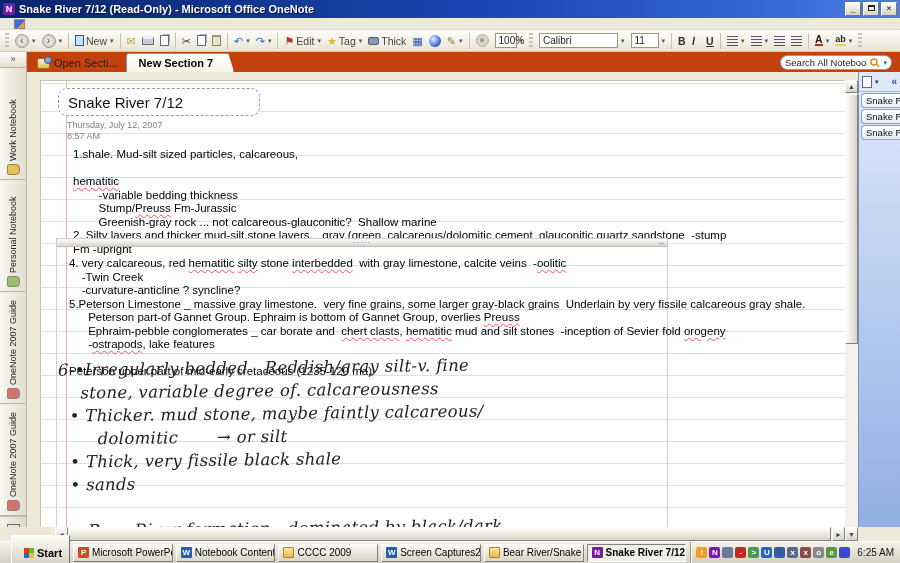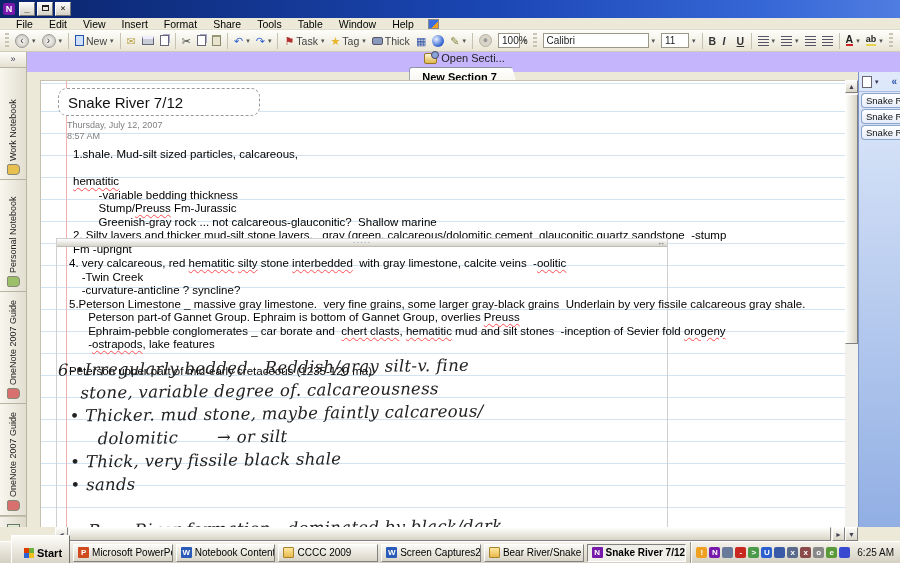--- a/index.html
+++ b/index.html
@@ -52,22 +52,22 @@
     background:repeating-linear-gradient(180deg,#556 0 1px,transparent 1px 3px); }
   .color-a { font-weight:bold; color:#222; border-bottom:2px solid #cc2222; line-height:9px; }
   .hl-ab { font-weight:bold; color:#222; border-bottom:2px solid #e8d44c; line-height:9px; font-size:9px;}
   .star { color:#e8b62c; } .flag { color:#b03030; } .env { color:#b8a24c; } .pen { color:#884; }
   .tablegrid { color:#3355aa; } .globe { width:12px; height:12px; border-radius:50%;
     background:radial-gradient(circle at 35% 35%,#e8f0ff,#2b5fd0 70%,#c83c20); }
   .audio-gray { width:13px; height:13px; border-radius:50%; background:#d8d5c8; border:1px solid #b5b1a0;
     color:#999; text-align:center; line-height:11px; font-size:9px; }
 
   
-  #tabrow { position:absolute; left:27px; top:52px; width:873px; height:20px; background:#c4b5fd;
-    display:flex; align-items:center;flex-direction:column; }
+  #tabrow { position:absolute; left:27px; top:52px; width:873px; height:20px; background:#c2410c;
+    display:flex; align-items:flex-end; }
   .sec-open { display:flex; align-items:center; gap:4px; padding:0 8px 3px 10px; color:#222; font-size:11px; }
   .sec-open-ico { width:13px; height:11px; background:linear-gradient(#fdf6d8,#e0b84c); border:1px solid #997722; border-radius:2px 4px 2px 2px; position:relative;}
   .sec-open-ico::after { content:""; position:absolute; right:-3px; top:-3px; width:6px; height:6px; border-radius:50%; background:#8aa4d8; border:1px solid #446; }
   .sec-tab-active { background:linear-gradient(#ffffff,#f6f4ea); border:1px solid #8a96a8; border-bottom:none;
     padding:3px 20px 3px 12px; font-weight:bold; font-size:11px; border-radius:3px 8px 0 0;
     clip-path:polygon(0 0,calc(100% - 6px) 0,100% 100%,0 100%); }
   #searchbox { margin-left:auto; margin-right:8px; margin-bottom:2px; width:112px; height:15px;
     background:#fff; border:1px solid #7f9db9; border-radius:8px; display:flex; align-items:center;
     padding:0 4px; gap:3px; }
   #searchbox .stext { font-size:9.5px; color:#222; flex:1; white-space:nowrap; overflow:hidden; }
@@ -166,41 +166,29 @@
     border-left:1px solid #9a968a; box-shadow:inset 1px 0 0 #fff; }
   .tray-ico { width:11px; height:11px; border-radius:2px; color:#fff; font-size:8px; font-weight:bold;
     text-align:center; line-height:11px; }
   #clock { font-size:10px; margin-left:5px; color:#111; }
 </style>
 </head>
 <body>
 
 <div id="titlebar">
   <span class="app-ico">N</span>
+  <span class="title">Snake River 7/12 (Read-Only) - Microsoft Office OneNote</span>
   <span class="wincontrols">
     <span class="wbtn">_</span>
     <span class="wbtn"><span class="restore-glyph"></span></span>
     <span class="wbtn">×</span>
   </span>
 </div>
 
 <div id="menubar">
-  <div class="rep">
-
-  <span class="menu-item">File</span>
-      <span class="menu-item">Edit</span>
-      <span class="menu-item">View</span>
-      <span class="menu-item">Insert</span>
-      <span class="menu-item">Format</span>
-      <span class="menu-item">Share</span>
-      <span class="menu-item">Tools</span>
-      <span class="menu-item">Table</span>
-      <span class="menu-item">Window</span>
-      <span class="menu-item">Help</span>
-    </div>
   <span class="menu-help-ico"></span>
 </div>
 
 <div id="toolbar">
   <span class="grip"></span>
   <span class="tbtn dd">
       <span class="circ">‹</span>
     </span>
   <span class="tbtn dd">
       <span class="circ">›</span>
@@ -233,21 +221,21 @@
   <span class="tsep"></span>
   <span class="tbtn dd">
       <span class="glyph" style="color:#2b5fd0">↶</span>
     </span>
   <span class="tbtn dd">
       <span class="glyph" style="color:#2b5fd0">↷</span>
     </span>
   <span class="tsep"></span>
   <span class="tbtn dd">
       <span class="glyph flag">⚑</span>
-      <span>Task</span>
+      <span>Edit</span>
     </span>
   <span class="tbtn dd">
       <span class="glyph star">★</span>
       <span>Tag</span>
     </span>
   <span class="tbtn">
       <span class="mini-cam"></span>
       <span>Thick</span>
     </span>
   <span class="tbtn">
@@ -261,21 +249,21 @@
     </span>
   <span class="tsep"></span>
   <span class="tbtn">
       <span class="audio-gray">●</span>
     </span>
   <span class="tbtn dd">
       <span class="zoombox" style="width:22px">100%</span>
     </span>
   <span class="grip"></span>
   <span class="tbtn dd">
-      <span class="fontbox" style="width:106px">Calibri</span>
+      <span class="fontbox" style="width:79px">Calibri</span>
     </span>
   <span class="tbtn dd">
       <span class="fontbox" style="width:28px">11</span>
     </span>
   <span class="tsep"></span>
   <span class="tbtn fmt">B</span>
   <span class="tbtn fmt" style="font-style:italic">I</span>
   <span class="tbtn fmt" style="text-decoration:underline">U</span>
   <span class="tsep"></span>
   <span class="tbtn dd">

